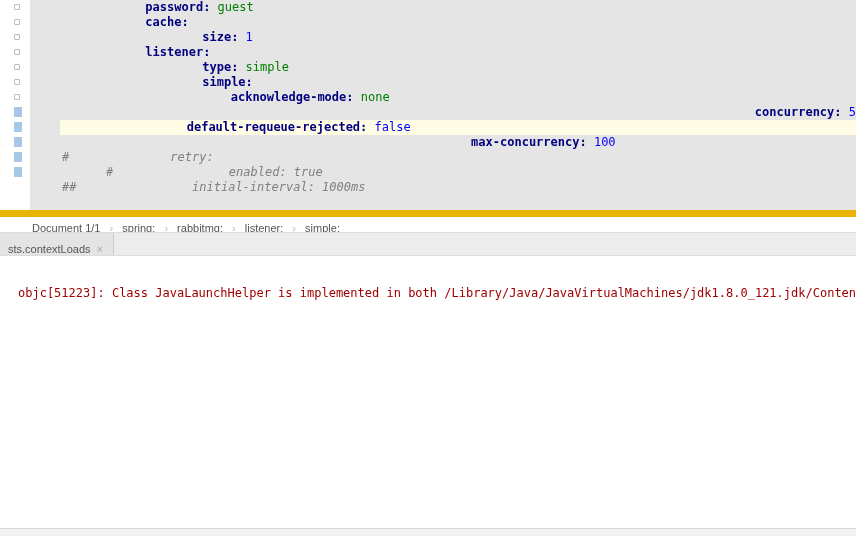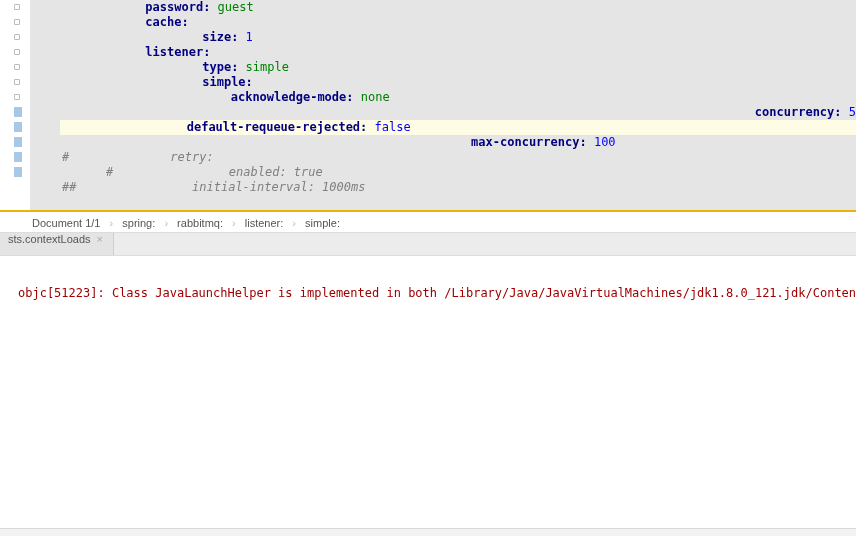--- a/index.html
+++ b/index.html
@@ -70,39 +70,39 @@
 
 .breadcrumb {
   flex: 0 0 auto;
   height: 22px;
   line-height: 22px;
   padding-left: 32px;
   font-family: -apple-system, "Helvetica Neue", Arial, sans-serif;
   font-size: 11px;
   color: #555;
   background: #ffffff;
-  border-top: 2px solid #eab308;
+  border-top: 7px solid #eab308;
 }
 .breadcrumb .sep {
   color: #bbb;
   margin: 0 6px;
 }
 
 .tabs-row {
   flex: 0 0 auto;
   height: 24px;
   background: #ececec;
   border-top: 1px solid #dcdcdc;
   border-bottom: 1px solid #dcdcdc;
   display: flex;
   align-items: stretch;
 }
 .tab {
   display: flex;
-  align-items: flex-start;
+  align-items: flex-end;
   padding: 0 10px 0 8px;
   background: #e4e4e4;
   border-right: 1px solid #cfcfcf;
   font-family: -apple-system, "Helvetica Neue", Arial, sans-serif;
   font-size: 11px;
   color: #555;
   gap: 6px;
 }
 .tab .close {
   color: #aaa;

